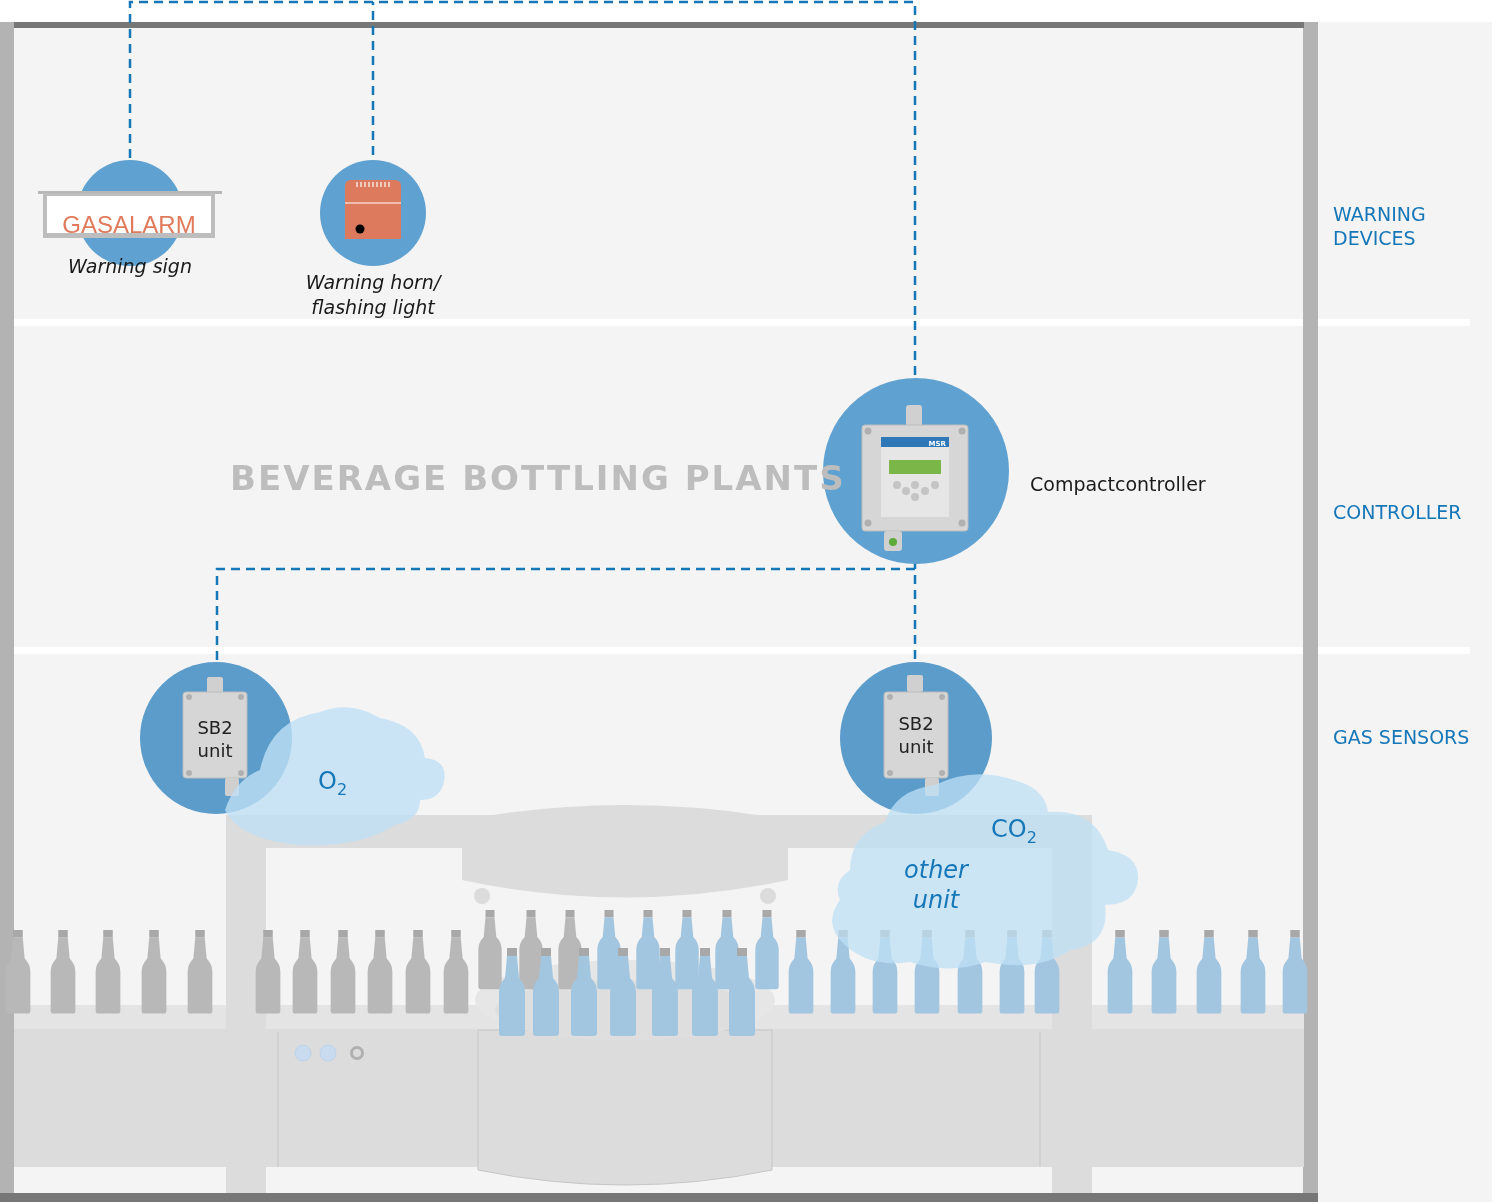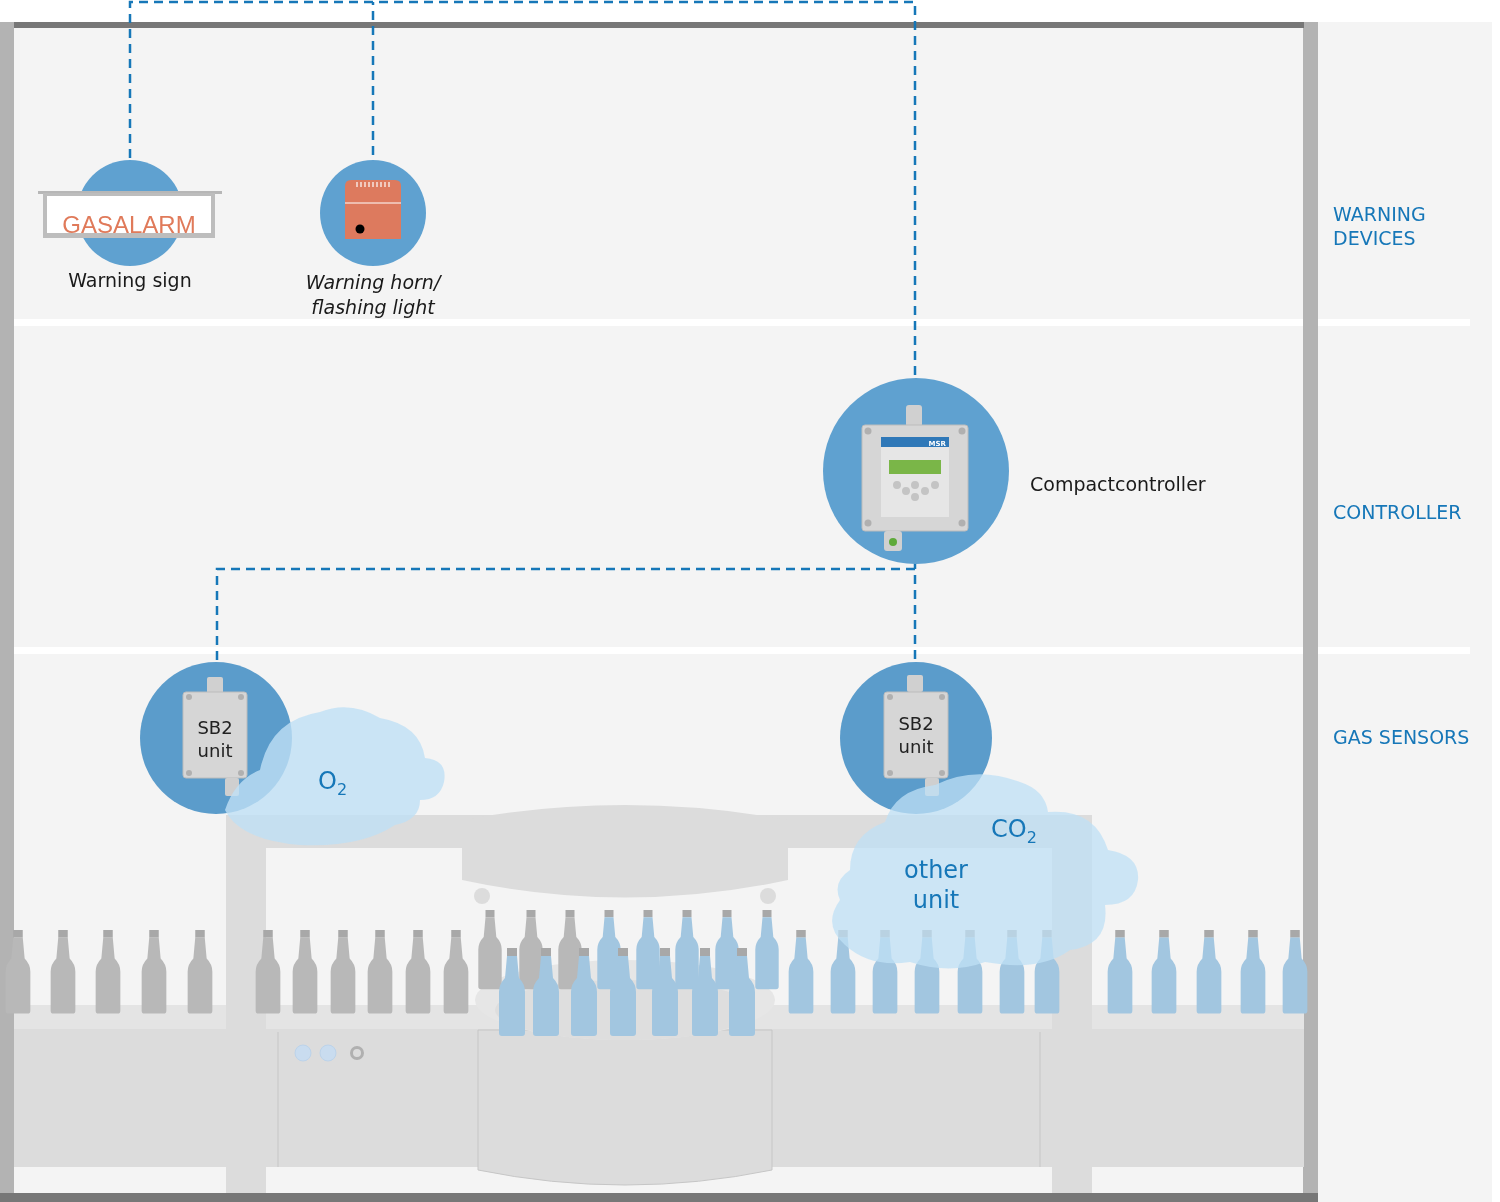--- a/index.html
+++ b/index.html
@@ -172,27 +172,28 @@
         <circle cx="942" cy="697" r="3" fill="#b0b0b0"></circle>
     <circle cx="890" cy="773" r="3" fill="#b0b0b0"></circle>
         <circle cx="942" cy="773" r="3" fill="#b0b0b0"></circle>
     <rect x="925" y="778" width="14" height="18" rx="2" fill="#cfcfcf"></rect>
   </g>
 
   <path d="M850,870 Q850,835 885,822 Q895,790 935,785 Q975,765 1020,782 Q1045,790 1048,812 Q1095,808 1108,850 Q1140,855 1138,880 Q1135,905 1105,905 Q1110,945 1070,950 Q1040,972 985,962 Q950,975 910,962 Q870,968 845,945 Q822,925 840,900 Q832,882 850,870 Z" fill="#bfe0f5" opacity="0.75"></path>
 </svg>
 
 <div class="sign-text">GASALARM</div>
-<div class="lbl" style="left:40px;top:268px;width:180px;">Warning sign</div>
+<div class="lbl" style="left:40px;top:254px;width:180px;font-style:italic;">Warning sign</div>
 <div class="lbl" style="left:283px;top:270px;width:180px;font-style:italic;">
   <div>Warning horn/</div>
   <div>flashing light</div>
 </div>
 <div class="lbl" style="left:1030px;top:472px;text-align:left;">Compactcontroller</div>
 
+<div class="title">BEVERAGE BOTTLING PLANTS</div>
 
 <div class="side" style="left:1333px;top:202px;">
   <div>WARNING</div>
   <div>DEVICES</div>
 </div>
 <div class="side" style="left:1333px;top:500px;">
   <div>CONTROLLER</div>
 </div>
 <div class="side" style="left:1333px;top:725px;">
   <div>GAS SENSORS</div>
@@ -202,17 +203,17 @@
   <div>SB2</div>
   <div>unit</div>
 </div>
 <div class="sb2" style="left:884px;top:712px;">
   <div>SB2</div>
   <div>unit</div>
 </div>
 
 <div class="gas" style="left:318px;top:766px;"><span>O</span><sub style="font-size:16px">2</sub></div>
 <div class="gas" style="left:947px;top:814px;margin-left:44px;"><span>CO</span><sub style="font-size:16px">2</sub></div>
-<div class="gas" style="left:896px;top:855px;width:80px;">
+<div class="gas" style="left:896px;top:855px;width:80px;font-style:italic;">
   <div>other</div>
   <div>unit</div>
 </div>
 </div>
 
 </body></html>

